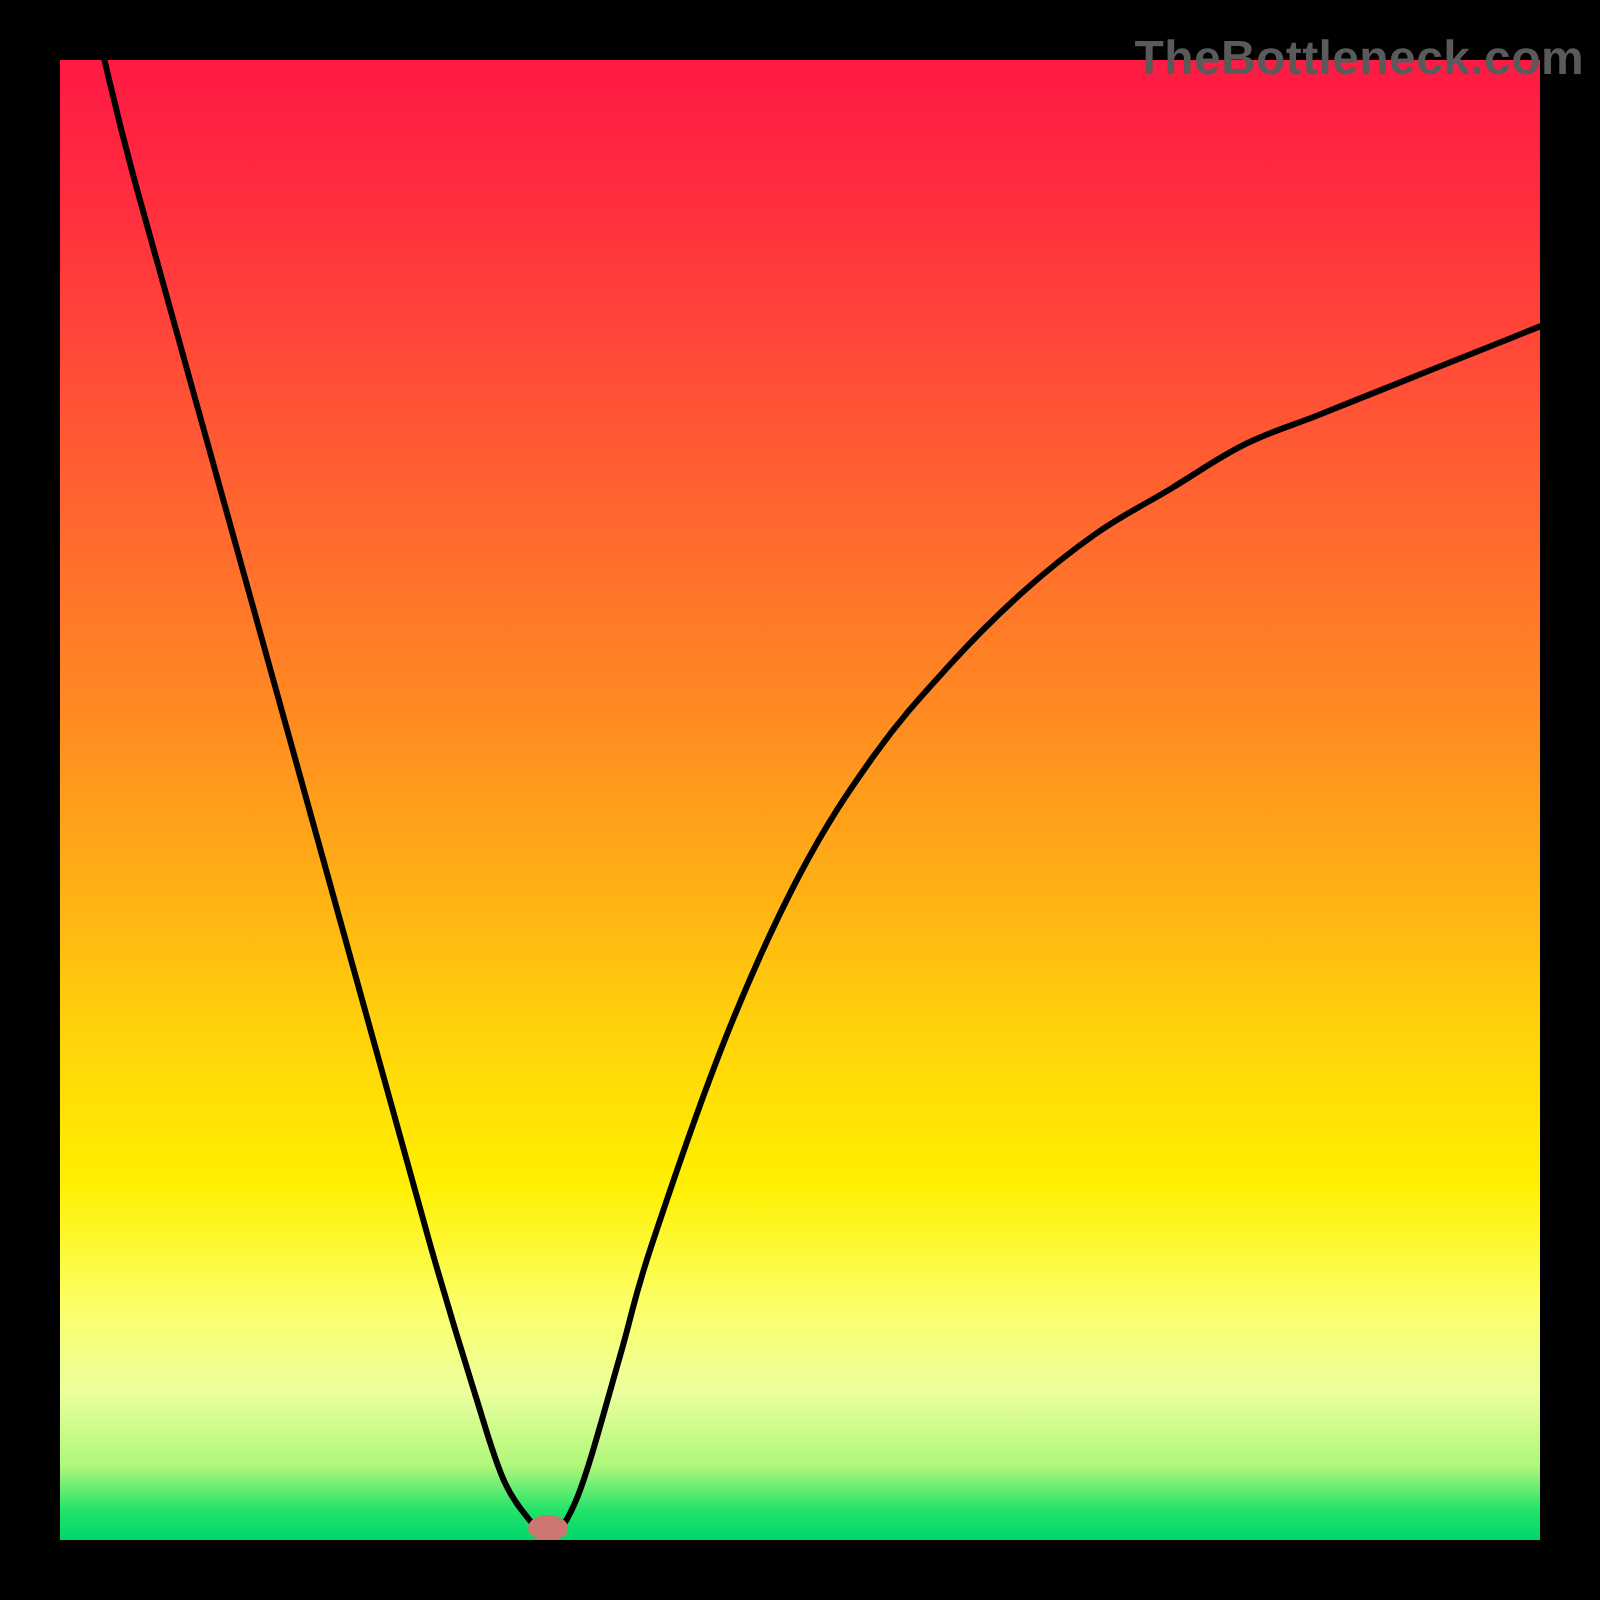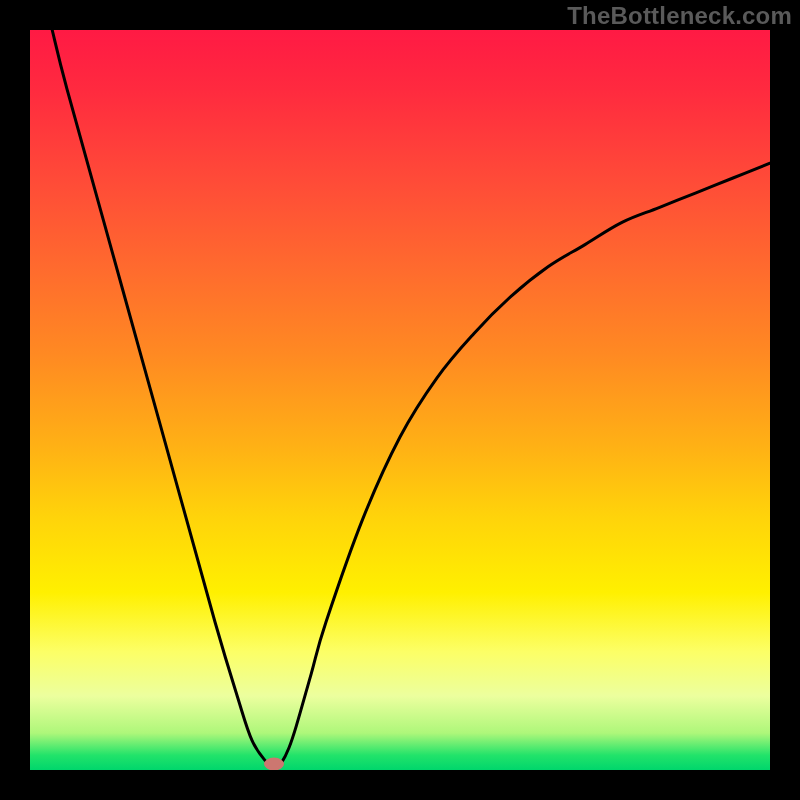--- a/index.html
+++ b/index.html
@@ -5,21 +5,21 @@
   * { margin: 0; padding: 0; box-sizing: border-box; }
   html, body { width: 800px; height: 800px; overflow: hidden; background: #000; }
   .frame {
     position: relative;
     width: 800px;
     height: 800px;
     background: #000;
   }
   .watermark {
     position: absolute;
-    top: 2px;
+    top: 16px;
     right: 8px;
     font-family: Arial, Helvetica, sans-serif;
     font-size: 24px;
     font-weight: 600;
     color: #5a5a5a;
     letter-spacing: 0.2px;
     z-index: 30;
   }
   .plot-area {
     position: absolute;

